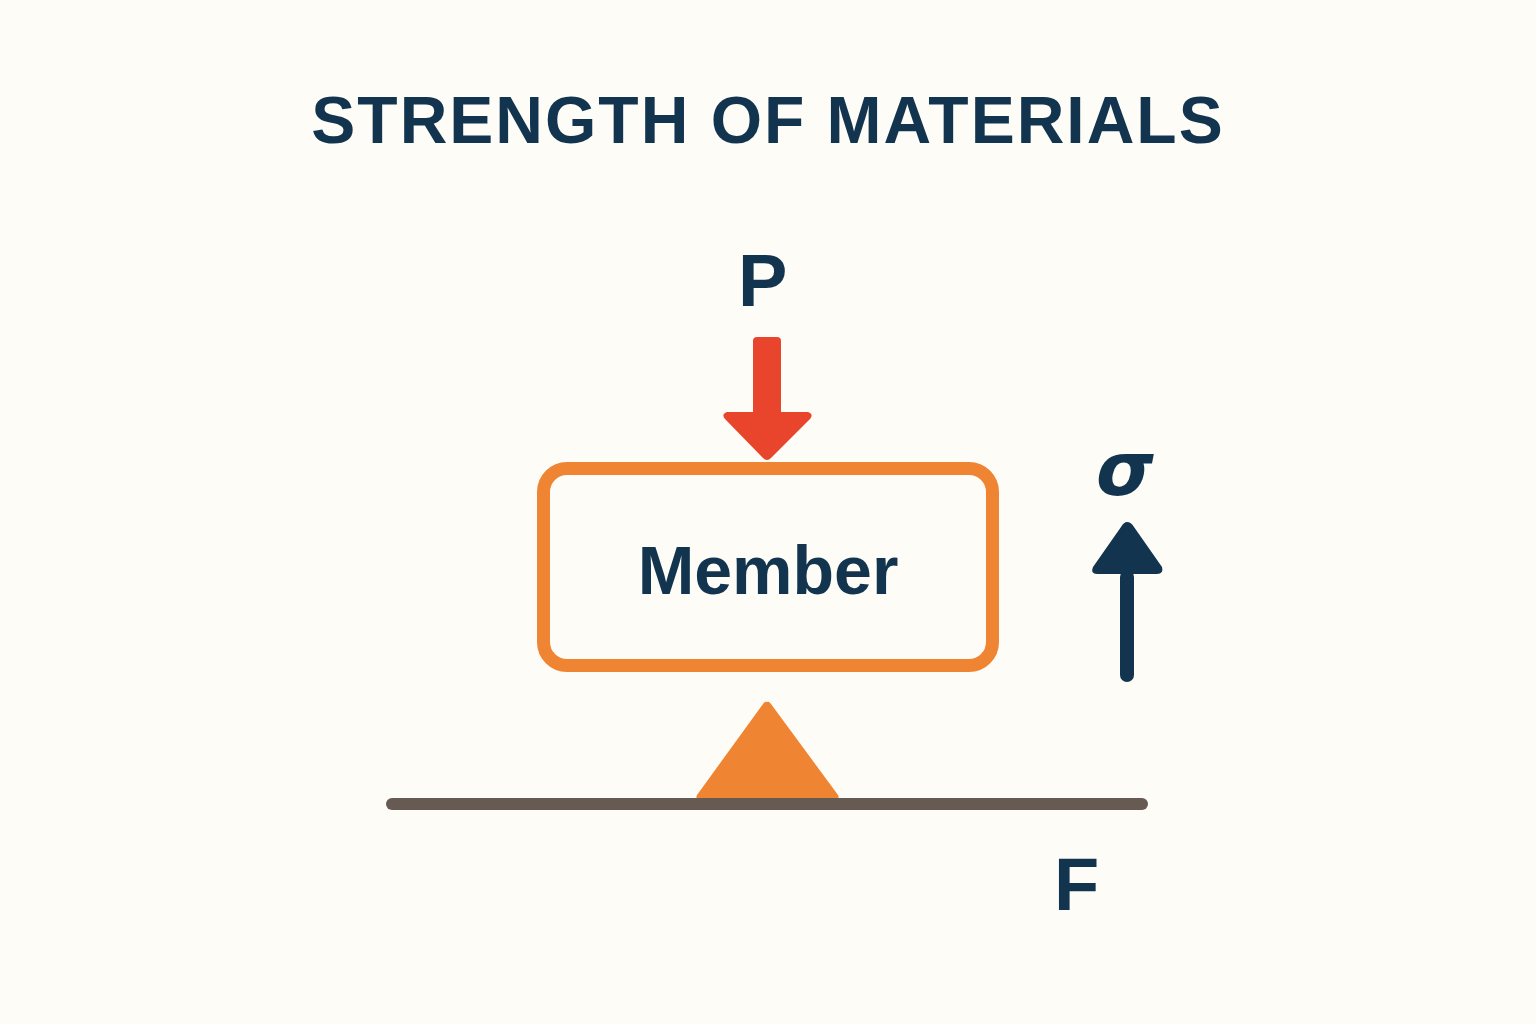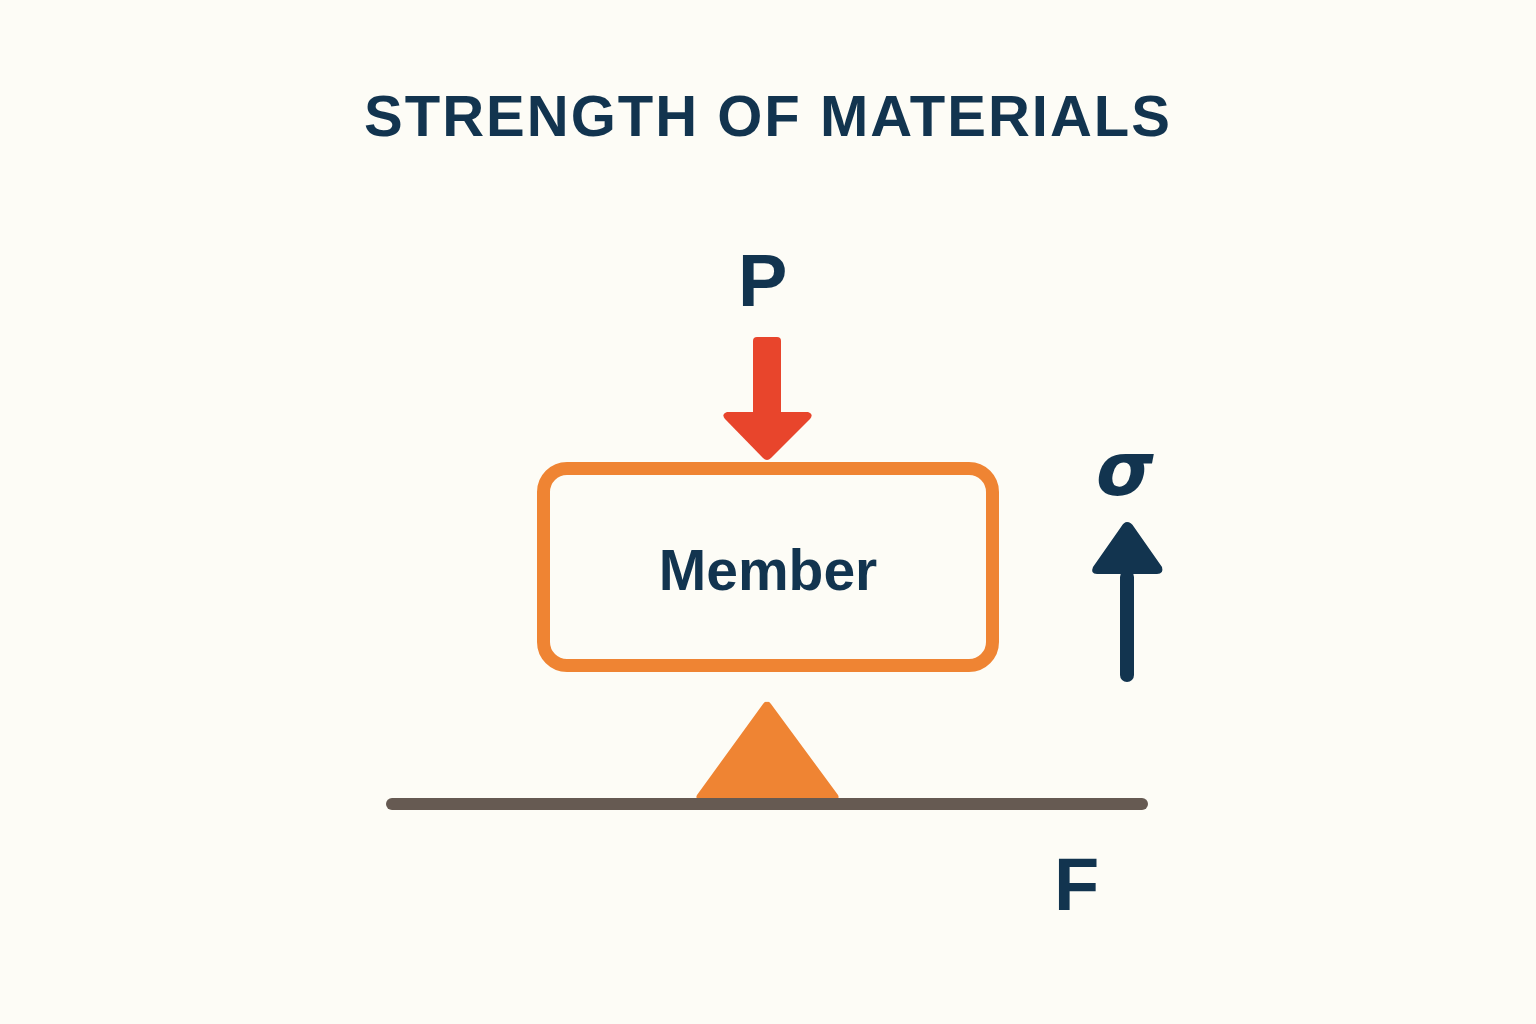--- a/index.html
+++ b/index.html
@@ -5,38 +5,38 @@
   html, body { margin: 0; padding: 0; }
   body {
     width: 1536px; height: 1024px;
     background: #fdfcf6;
     position: relative; overflow: hidden;
     font-family: "Liberation Sans", "DejaVu Sans", sans-serif;
   }
   .title {
     position: absolute; left: 0; top: 82px; width: 1536px;
     text-align: center;
-    font-size: 58px; font-weight: 700; letter-spacing: 2px;
+    font-size: 66px; font-weight: 700; letter-spacing: 2px;
     color: #12344f;
   }
   .label {
     position: absolute; font-weight: 700; color: #12344f;
   }
   .label-p { left: 738px; top: 238px; font-size: 74px; }
   .label-sigma { left: 1096px; top: 426px; font-size: 74px; font-style: italic; font-family: "DejaVu Sans", sans-serif; font-weight: 700; }
   .label-f { left: 1054px; top: 842px; font-size: 74px; }
   .member-box {
     position: absolute; left: 537px; top: 462px;
     width: 436px; height: 184px;
     border: 13px solid #ef8433; border-radius: 30px;
     background: #fdfcf6;
     display: flex; align-items: center; justify-content: center;
   }
   .member-label {
-    font-size: 57px; font-weight: 700; color: #12344f; margin-top: 6px;
+    font-size: 68px; font-weight: 700; color: #12344f; margin-top: 6px;
   }
   svg.overlay { position: absolute; left: 0; top: 0; }
 </style>
 </head>
 <body>
 
 <div class="title">STRENGTH OF MATERIALS</div>
 
 <div class="label label-p">P</div>
 

